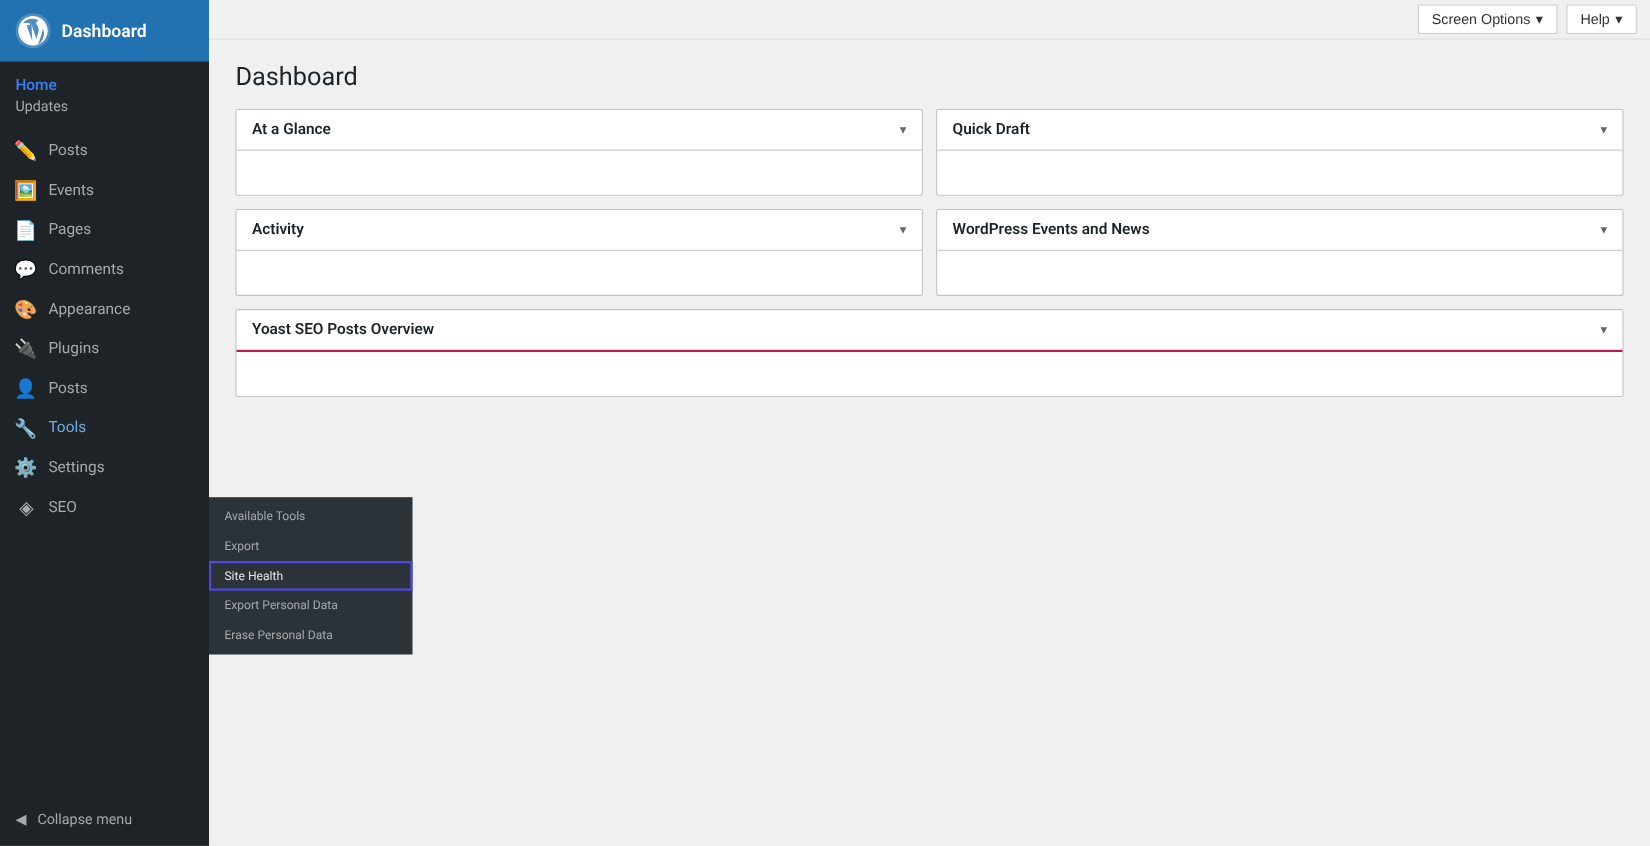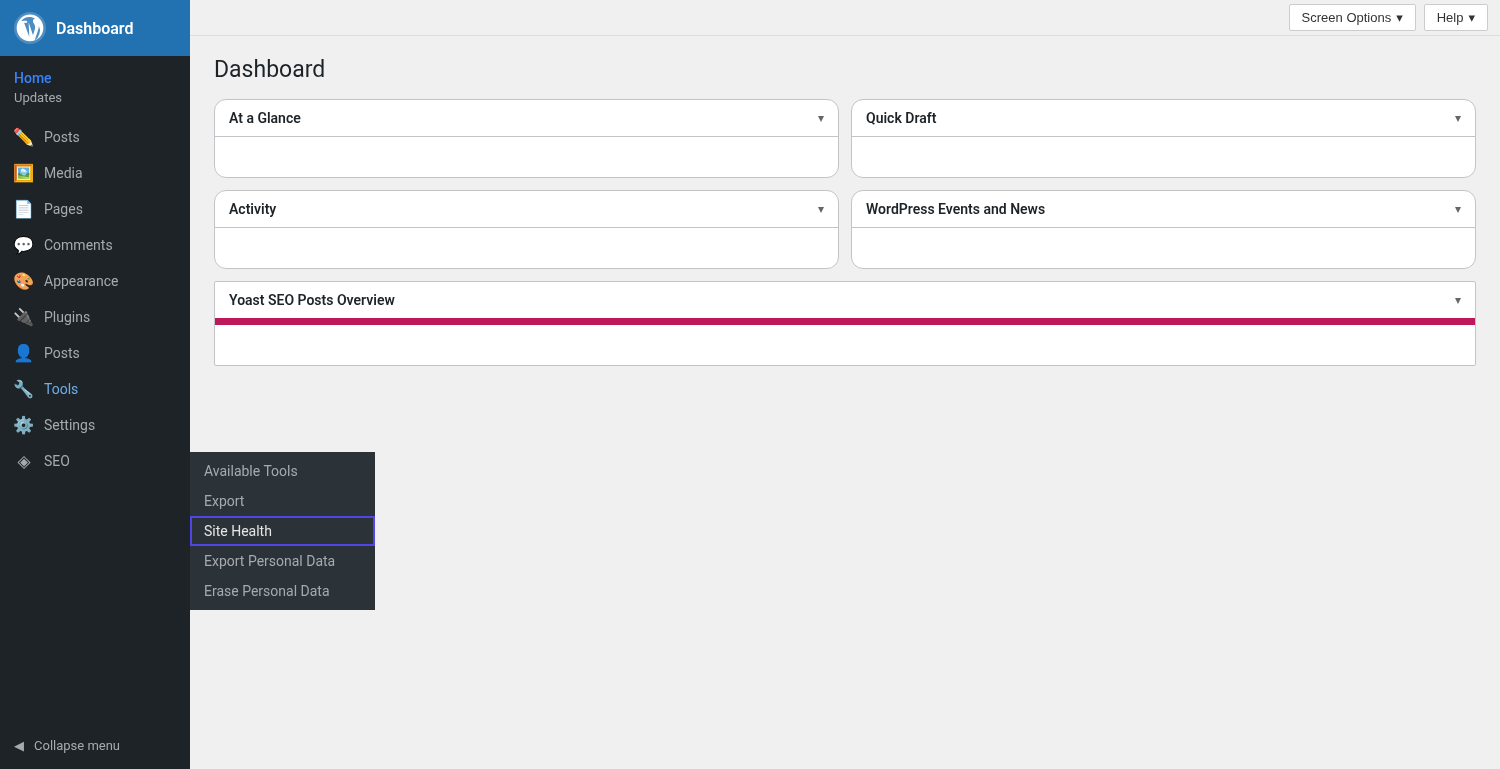--- a/index.html
+++ b/index.html
@@ -108,21 +108,21 @@
       background: #2c3338;
       border: none;
       z-index: 100;
       padding: 4px 0;
     }
 
     .submenu-item {
       display: block;
       padding: 7px 14px;
       color: #a7aaad;
-      font-size: 14px;
+      font-size: 11px;
       cursor: pointer;
       white-space: nowrap;
     }
 
     .submenu-item.highlighted {
       background: transparent;
       color: #e5e5e5;
       outline: 2px solid #4f46e5;
       outline-offset: -2px;
     }
@@ -184,21 +184,21 @@
     .widgets-grid-bottom {
       display: grid;
       grid-template-columns: 1fr 1fr;
       gap: 12px;
       margin-bottom: 12px;
     }
 
     .widget-panel {
       background: #fff;
       border: 1px solid #c3c4c7;
-      border-radius: 12px;
+      border-radius: 2px;
     }
 
     .widget-panel-header {
       display: flex;
       align-items: center;
       justify-content: space-between;
       padding: 10px 14px;
       border-bottom: 1px solid #c3c4c7;
       cursor: pointer;
     }
@@ -221,21 +221,21 @@
 
     
     .widget-panel-full {
       background: #fff;
       border: 1px solid #c3c4c7;
       border-radius: 2px;
       margin-bottom: 12px;
     }
 
     .widget-panel-full .widget-panel-header {
-      border-bottom: 7px solid #be185d;
+      border-bottom: 2px solid #be185d;
       text-align: center;
     }
   </style>
 </head>
 <body>
 
 <div id="sidebar">
 
   <div class="sidebar-header">
     <svg class="wp-logo" viewBox="0 0 185.52 185.52" xmlns="http://www.w3.org/2000/svg">
@@ -252,21 +252,21 @@
     </div>
   </div>
 
   <nav class="sidebar-nav">
     <div class="sidebar-nav-item">
       <span class="nav-icon">✏️</span>
       <span>Posts</span>
     </div>
     <div class="sidebar-nav-item">
       <span class="nav-icon">🖼️</span>
-      <span>Media</span>
+      <span>Events</span>
     </div>
     <div class="sidebar-nav-item">
       <span class="nav-icon">📄</span>
       <span>Pages</span>
     </div>
     <div class="sidebar-nav-item">
       <span class="nav-icon">💬</span>
       <span>Comments</span>
     </div>
     <div class="sidebar-nav-item">

